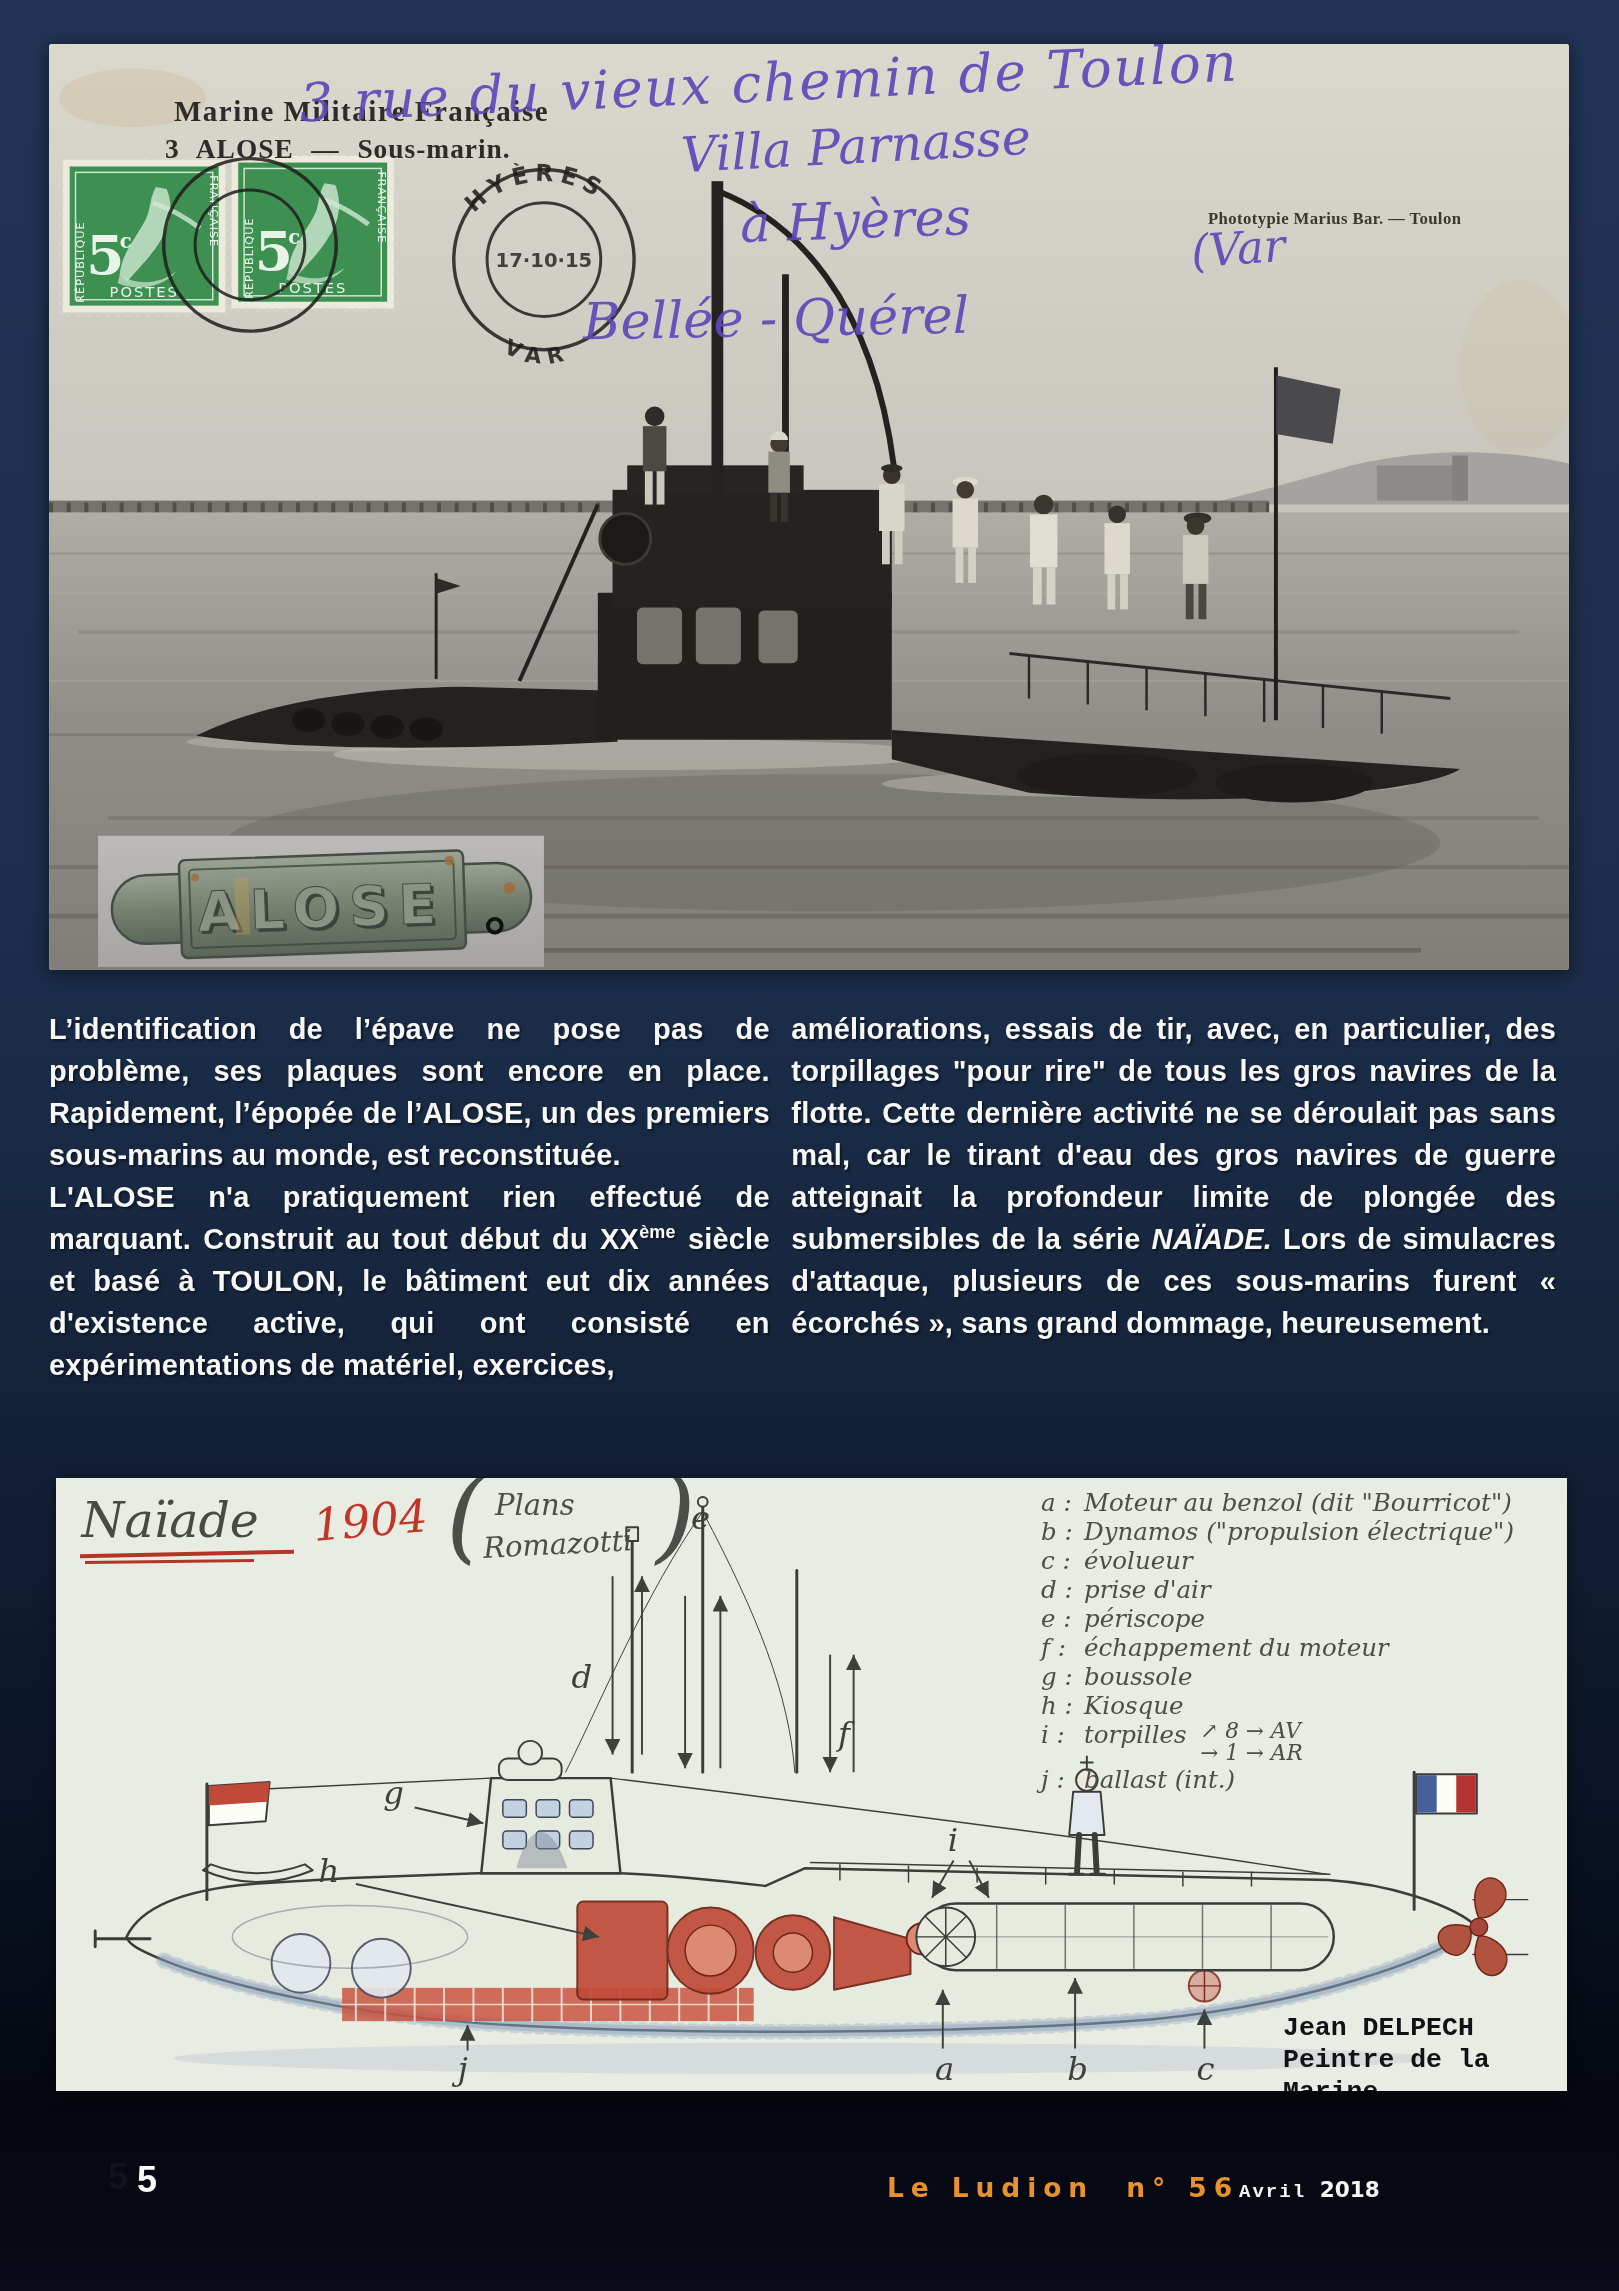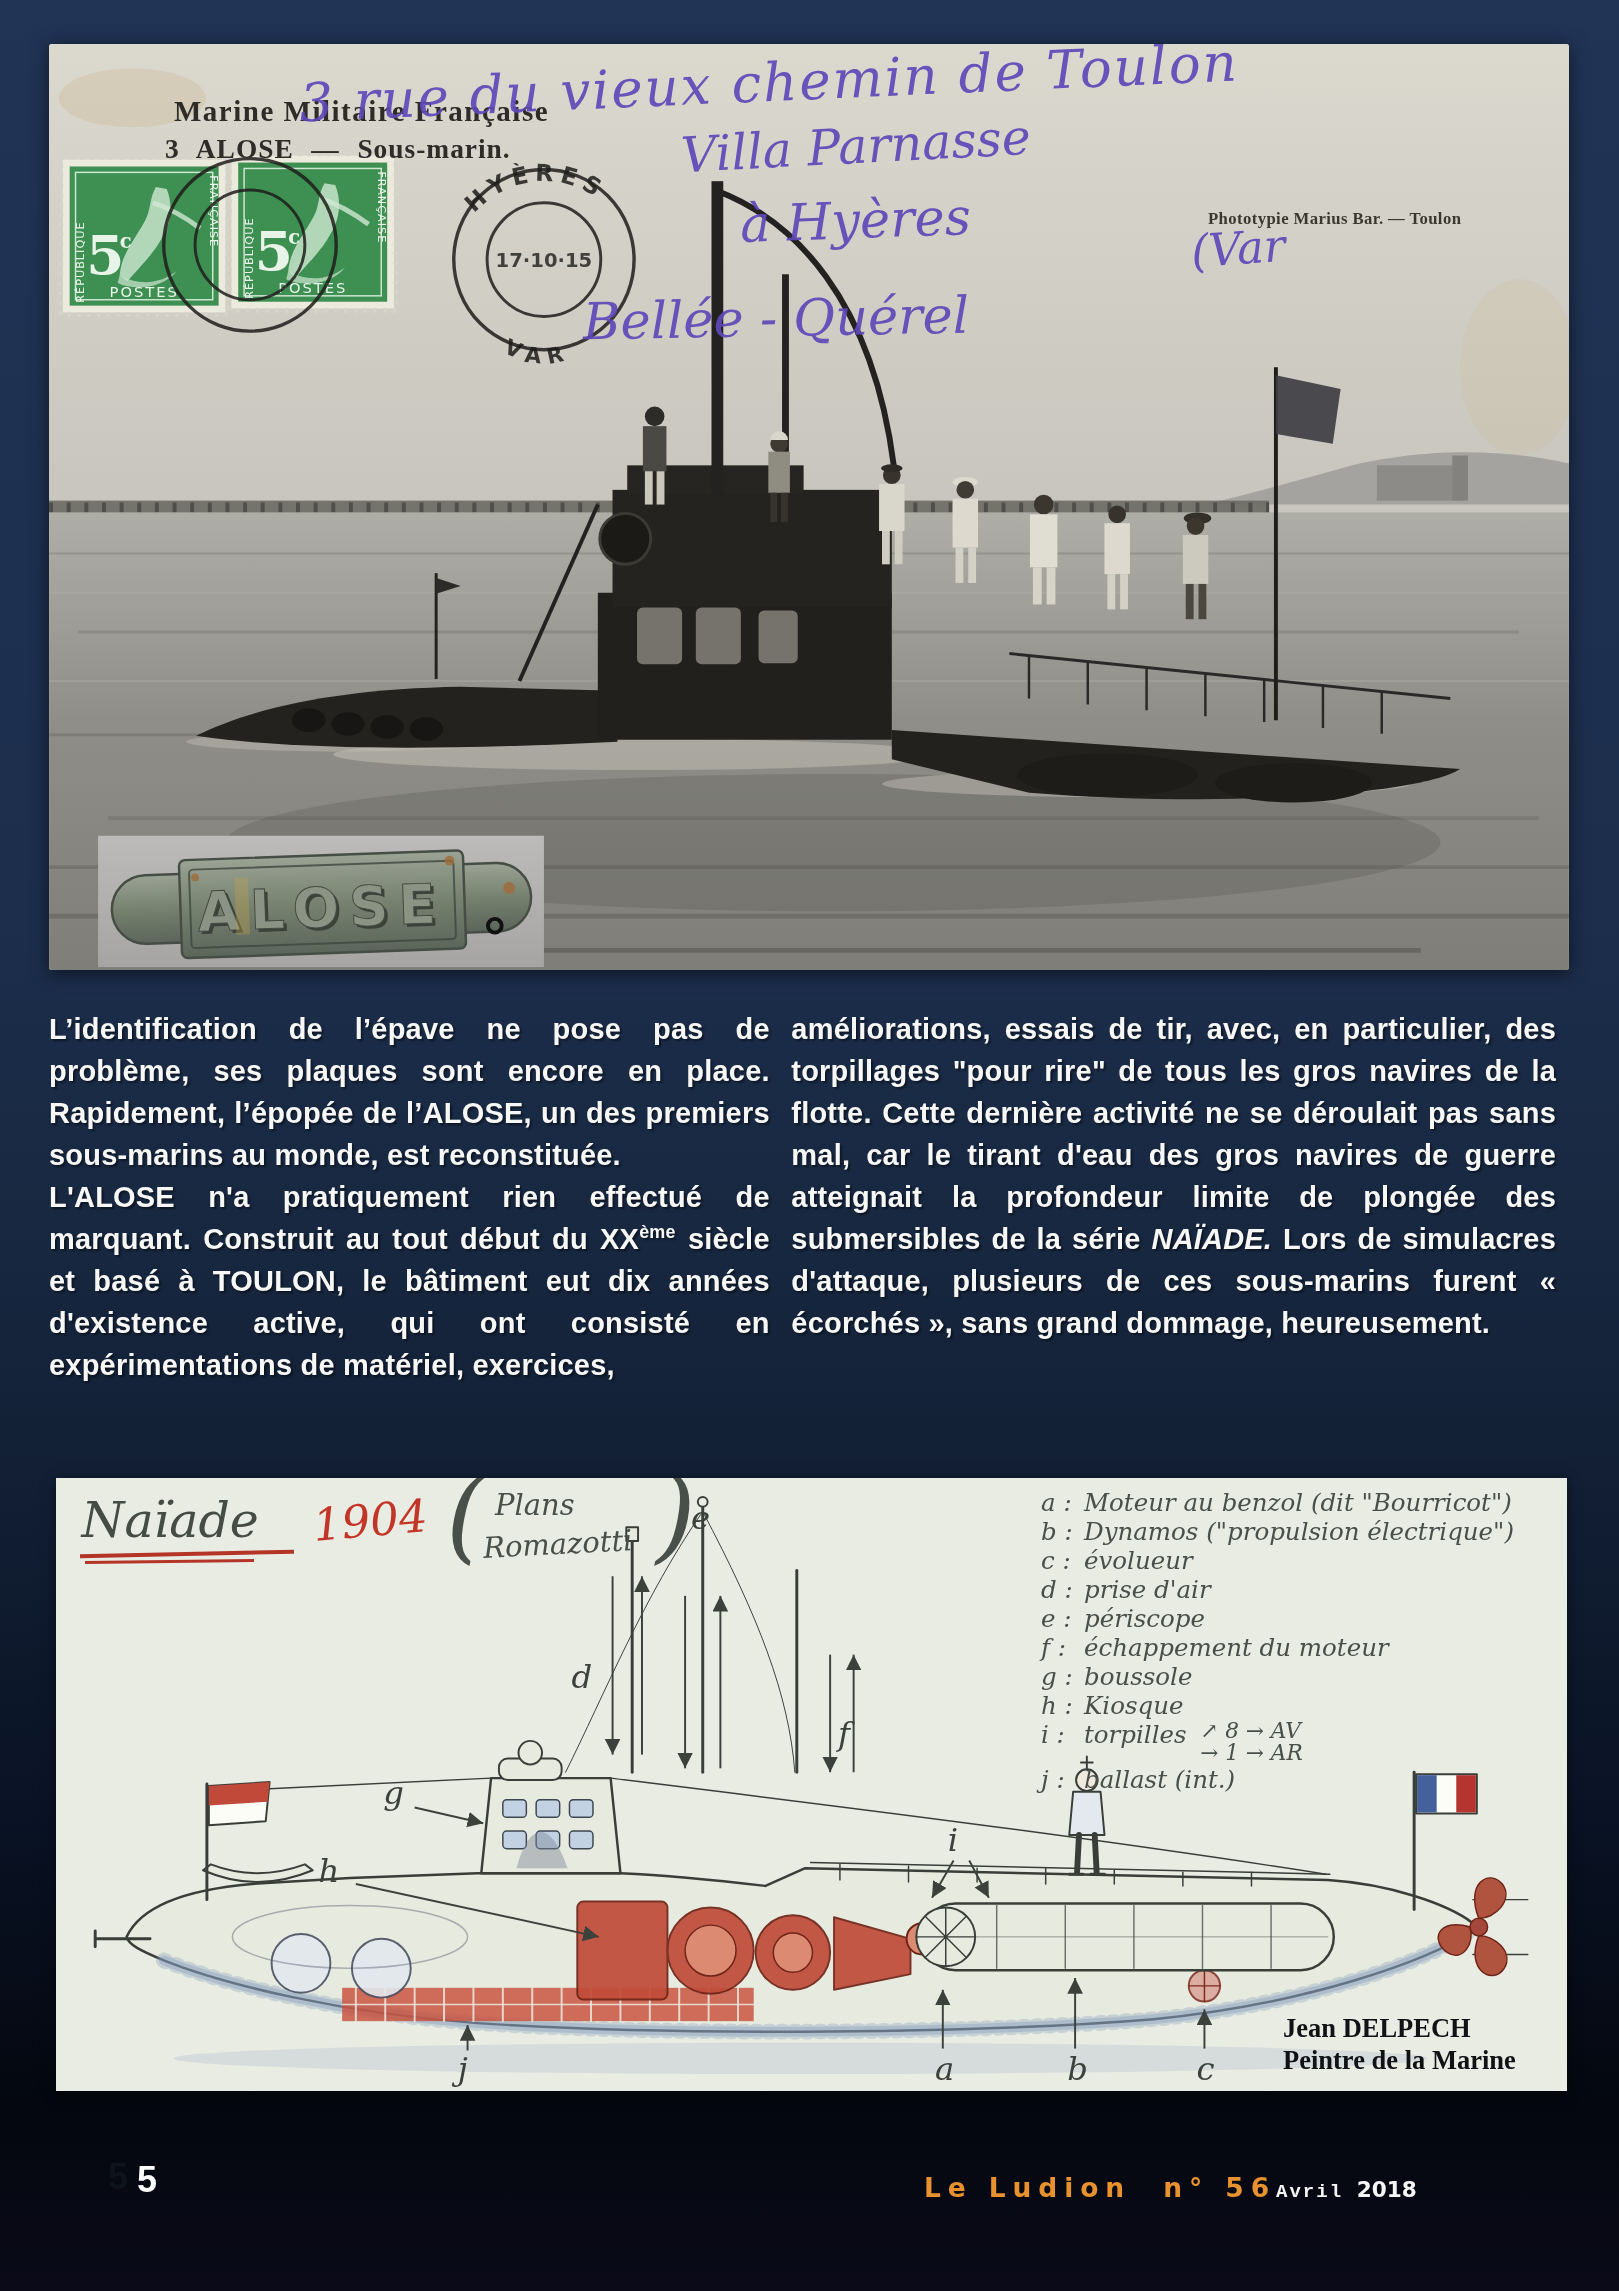--- a/index.html
+++ b/index.html
@@ -43,27 +43,27 @@
   .d-par{font-size:102px;font-weight:300;color:#49504a;line-height:1;}
   .d-po{left:390px;top:-13.7px;}
   .d-pc{left:600px;top:-13.7px;}
   .d-pl1{left:439px;top:9.8px;font-size:29px;text-align:right;}
   .d-pl2{left:427px;top:49px;font-size:29px;transform:rotate(-3deg);}
   .d-specs{left:15.7px;top:96px;font-size:26.5px;line-height:32px;}
   .d-legend{left:985px;top:9.8px;font-size:24.5px;line-height:29px;}
   .lg-row{display:flex;white-space:nowrap;}
   .lg-k{width:43px;}
   .torp{display:inline-block;margin-left:13.7px;font-size:21.6px;line-height:22.5px;}
-  .d-sign{left:1227px;top:534px;font-family:Liberation Serif, serif;font-weight:bold;
+  .d-sign{left:1227px;top:534px;font-family:Liberation Mono, monospace;font-weight:bold;
     font-size:26.5px;line-height:32px;color:#101216;}
 
   
   .pg5s{left:108px;top:2156px;font-size:36px;font-weight:bold;color:#0e131c;}
   .pg5{left:137px;top:2159px;font-size:36px;font-weight:bold;color:#fbfbfb;}
-  .footer-line{left:924px;top:2172px;display:flex;align-items:baseline;}
+  .footer-line{left:887px;top:2172px;display:flex;align-items:baseline;}
   .journal{font-family:"DejaVu Sans",sans-serif;font-weight:bold;font-size:26.5px;
     letter-spacing:6.9px;color:#e8912f;white-space:pre;}
   .fmonth{font-family:Liberation Mono, monospace;font-weight:bold;font-size:19px;
     letter-spacing:2px;color:#f5f5f5;}
   .fyear{margin-left:13.7px;font-family:"DejaVu Sans",sans-serif;font-weight:bold;font-size:21.6px;color:#f5f5f5;}
 </style>
 </head>
 <body>
 
 <div class="page">

